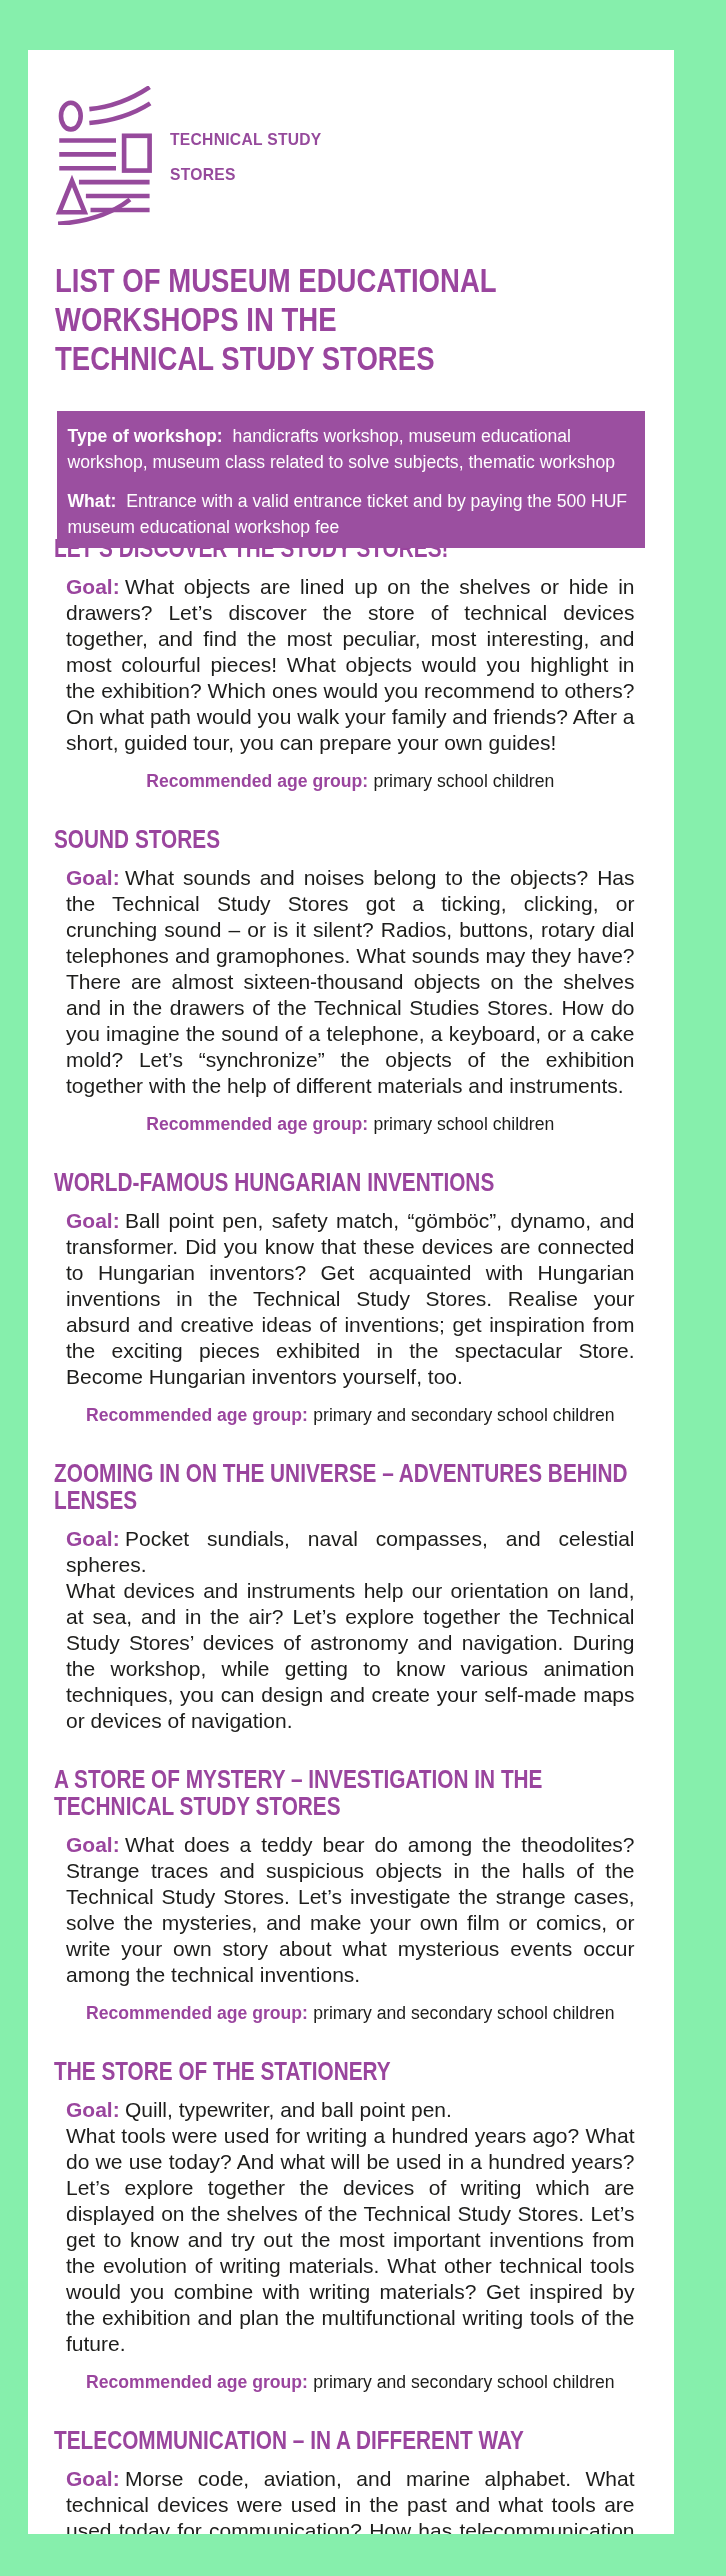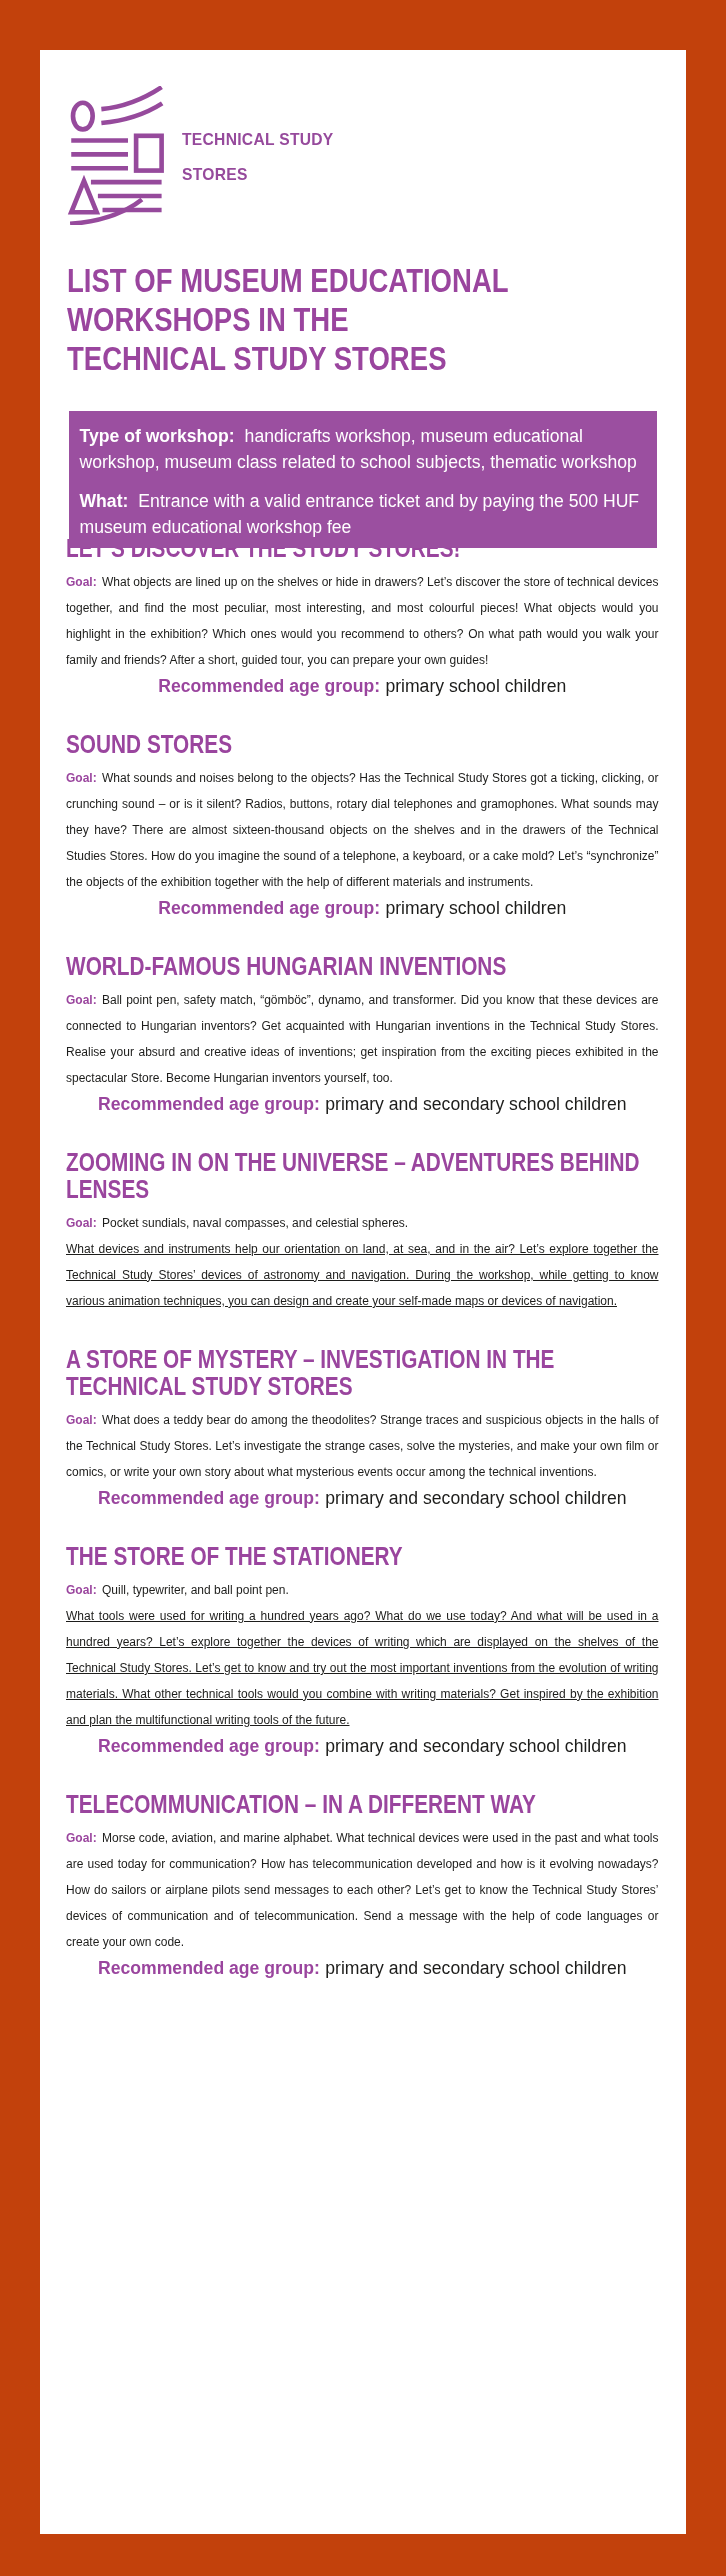--- a/index.html
+++ b/index.html
@@ -4,22 +4,22 @@
 <style>
   html, body { margin:0; padding:0; }
   body {
     width:727px; height:2576px;
     font-family:"Liberation Sans", sans-serif;
     background:#ffffff;
   }
   .frame {
     box-sizing:border-box;
     width:727px; height:2576px;
-    background:#c2410c;
-    padding:50px 40px 42px 40px;
+    background:#86efac;
+    padding:50px 40px 42px 28px;
   }
   .content {
     box-sizing:border-box;
     width:646px; height:2484px;
     background:#ffffff;
     overflow:hidden;
     position:relative;
   }
   
   .logo { display:flex; align-items:center; gap:15px; margin:36px 0 0 27px; }
@@ -56,25 +56,25 @@
   .section { margin-top:32px; }
   .section:first-child { margin-top:0; }
   .section-heading {
     color:#9a459e; font-weight:bold;
     font-size:26px; line-height:27px;
     width:125%;
     transform:scaleX(0.8); transform-origin:0 0;
     margin:0 0 7px 0;
   }
   .para {
-    margin:0; font-size:12px; line-height:26px;
+    margin:12px; font-size:21px; line-height:26px;
     color:#1d1d1b; text-align:justify;
   }
   .plabel { color:#9a459e; font-weight:bold; margin-right:5.3px; }
-  .goal-rest { display:block;text-decoration:underline; }
+  .goal-rest { display:block; }
   .age { margin:0; font-size:17.6px; line-height:26px; color:#1d1d1b;text-align:center; }
 </style>
 </head>
 <body>
 
 <div class="frame">
   <div class="content">
 
     <div class="logo">
       <span>
@@ -100,21 +100,21 @@
     </div>
 
     <h1 class="title">
       <span>LIST OF MUSEUM EDUCATIONAL</span>
       <span>WORKSHOPS IN THE</span>
       <span>TECHNICAL STUDY STORES</span>
     </h1>
 
     <div class="info-box">
       <div class="info-item">
-        <span class="info-label">Type of workshop:</span><span>handicrafts workshop, museum educational workshop, museum class related to school subjects, thematic workshop</span>
+        <span class="info-label">Type of workshop:</span><span>handicrafts workshop, museum educational workshop, museum class related to solve subjects, thematic workshop</span>
       </div>
       <div class="info-item">
         <span class="info-label">What:</span><span>Entrance with a valid entrance ticket and by paying the 500 HUF museum educational workshop fee</span>
       </div>
     </div>
 
     <div class="sections">
 
       <div class="section">
         <h2 class="section-heading">LET’S DISCOVER THE STUDY STORES!</h2>

